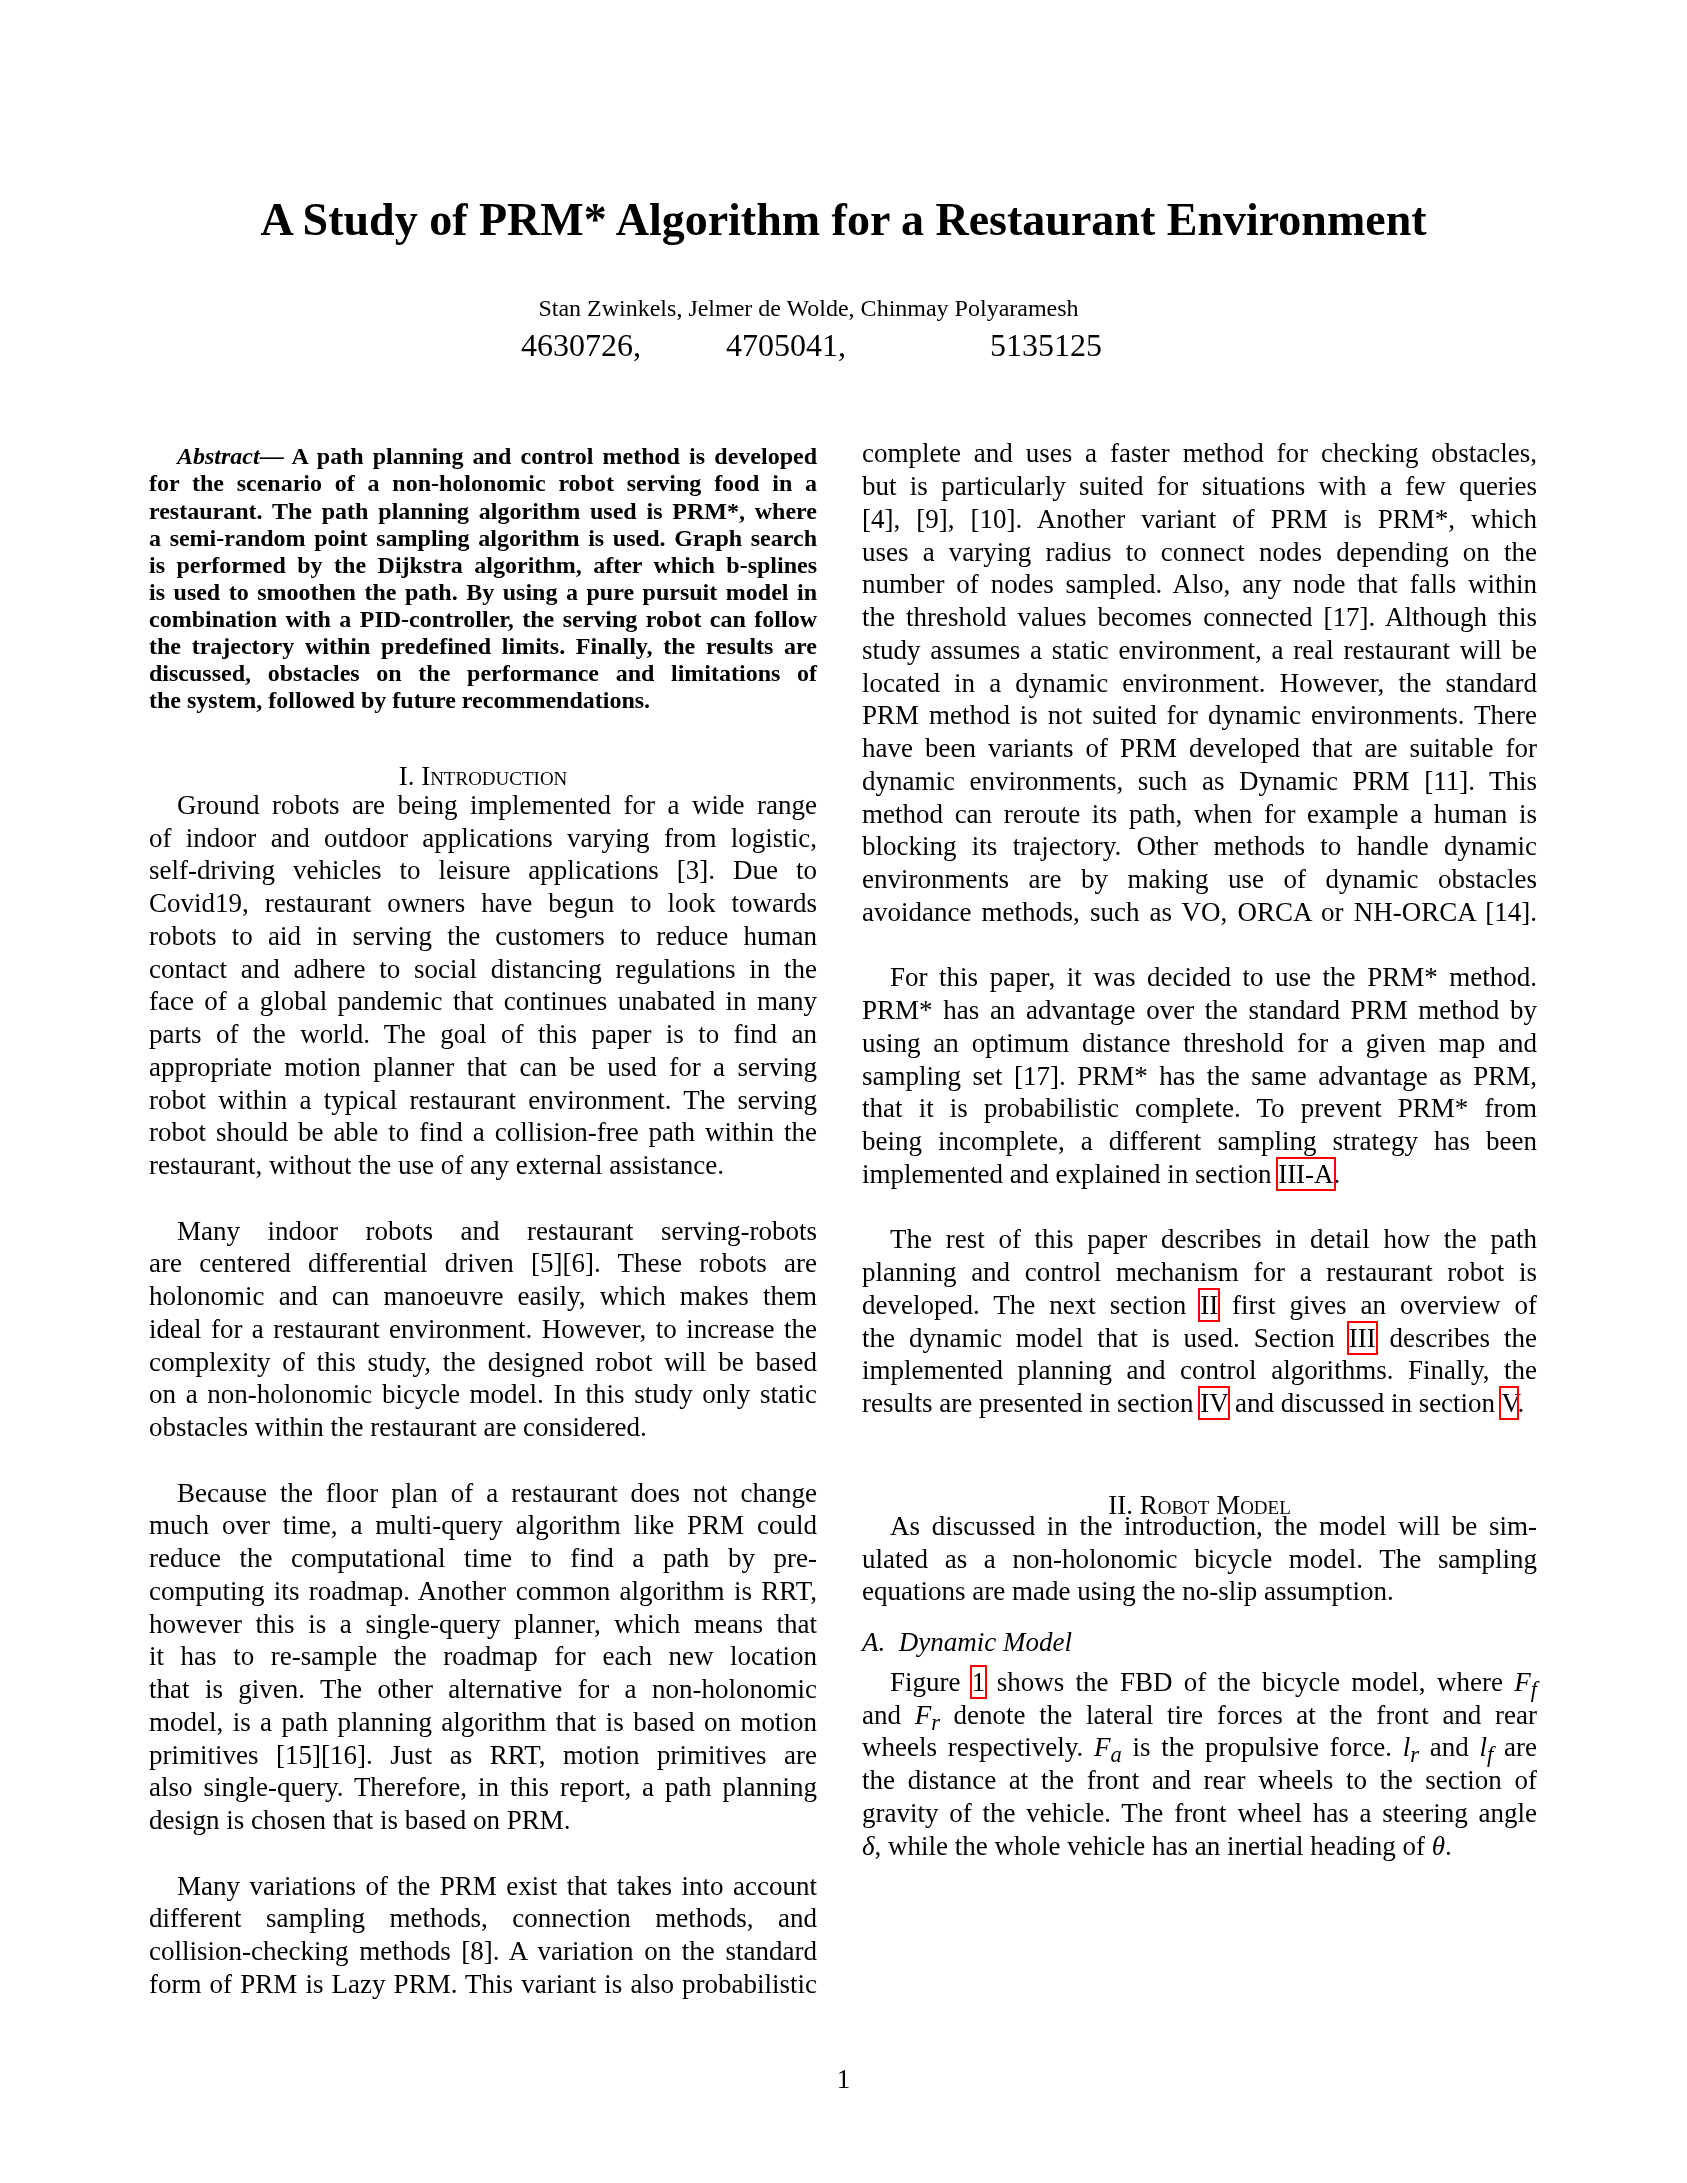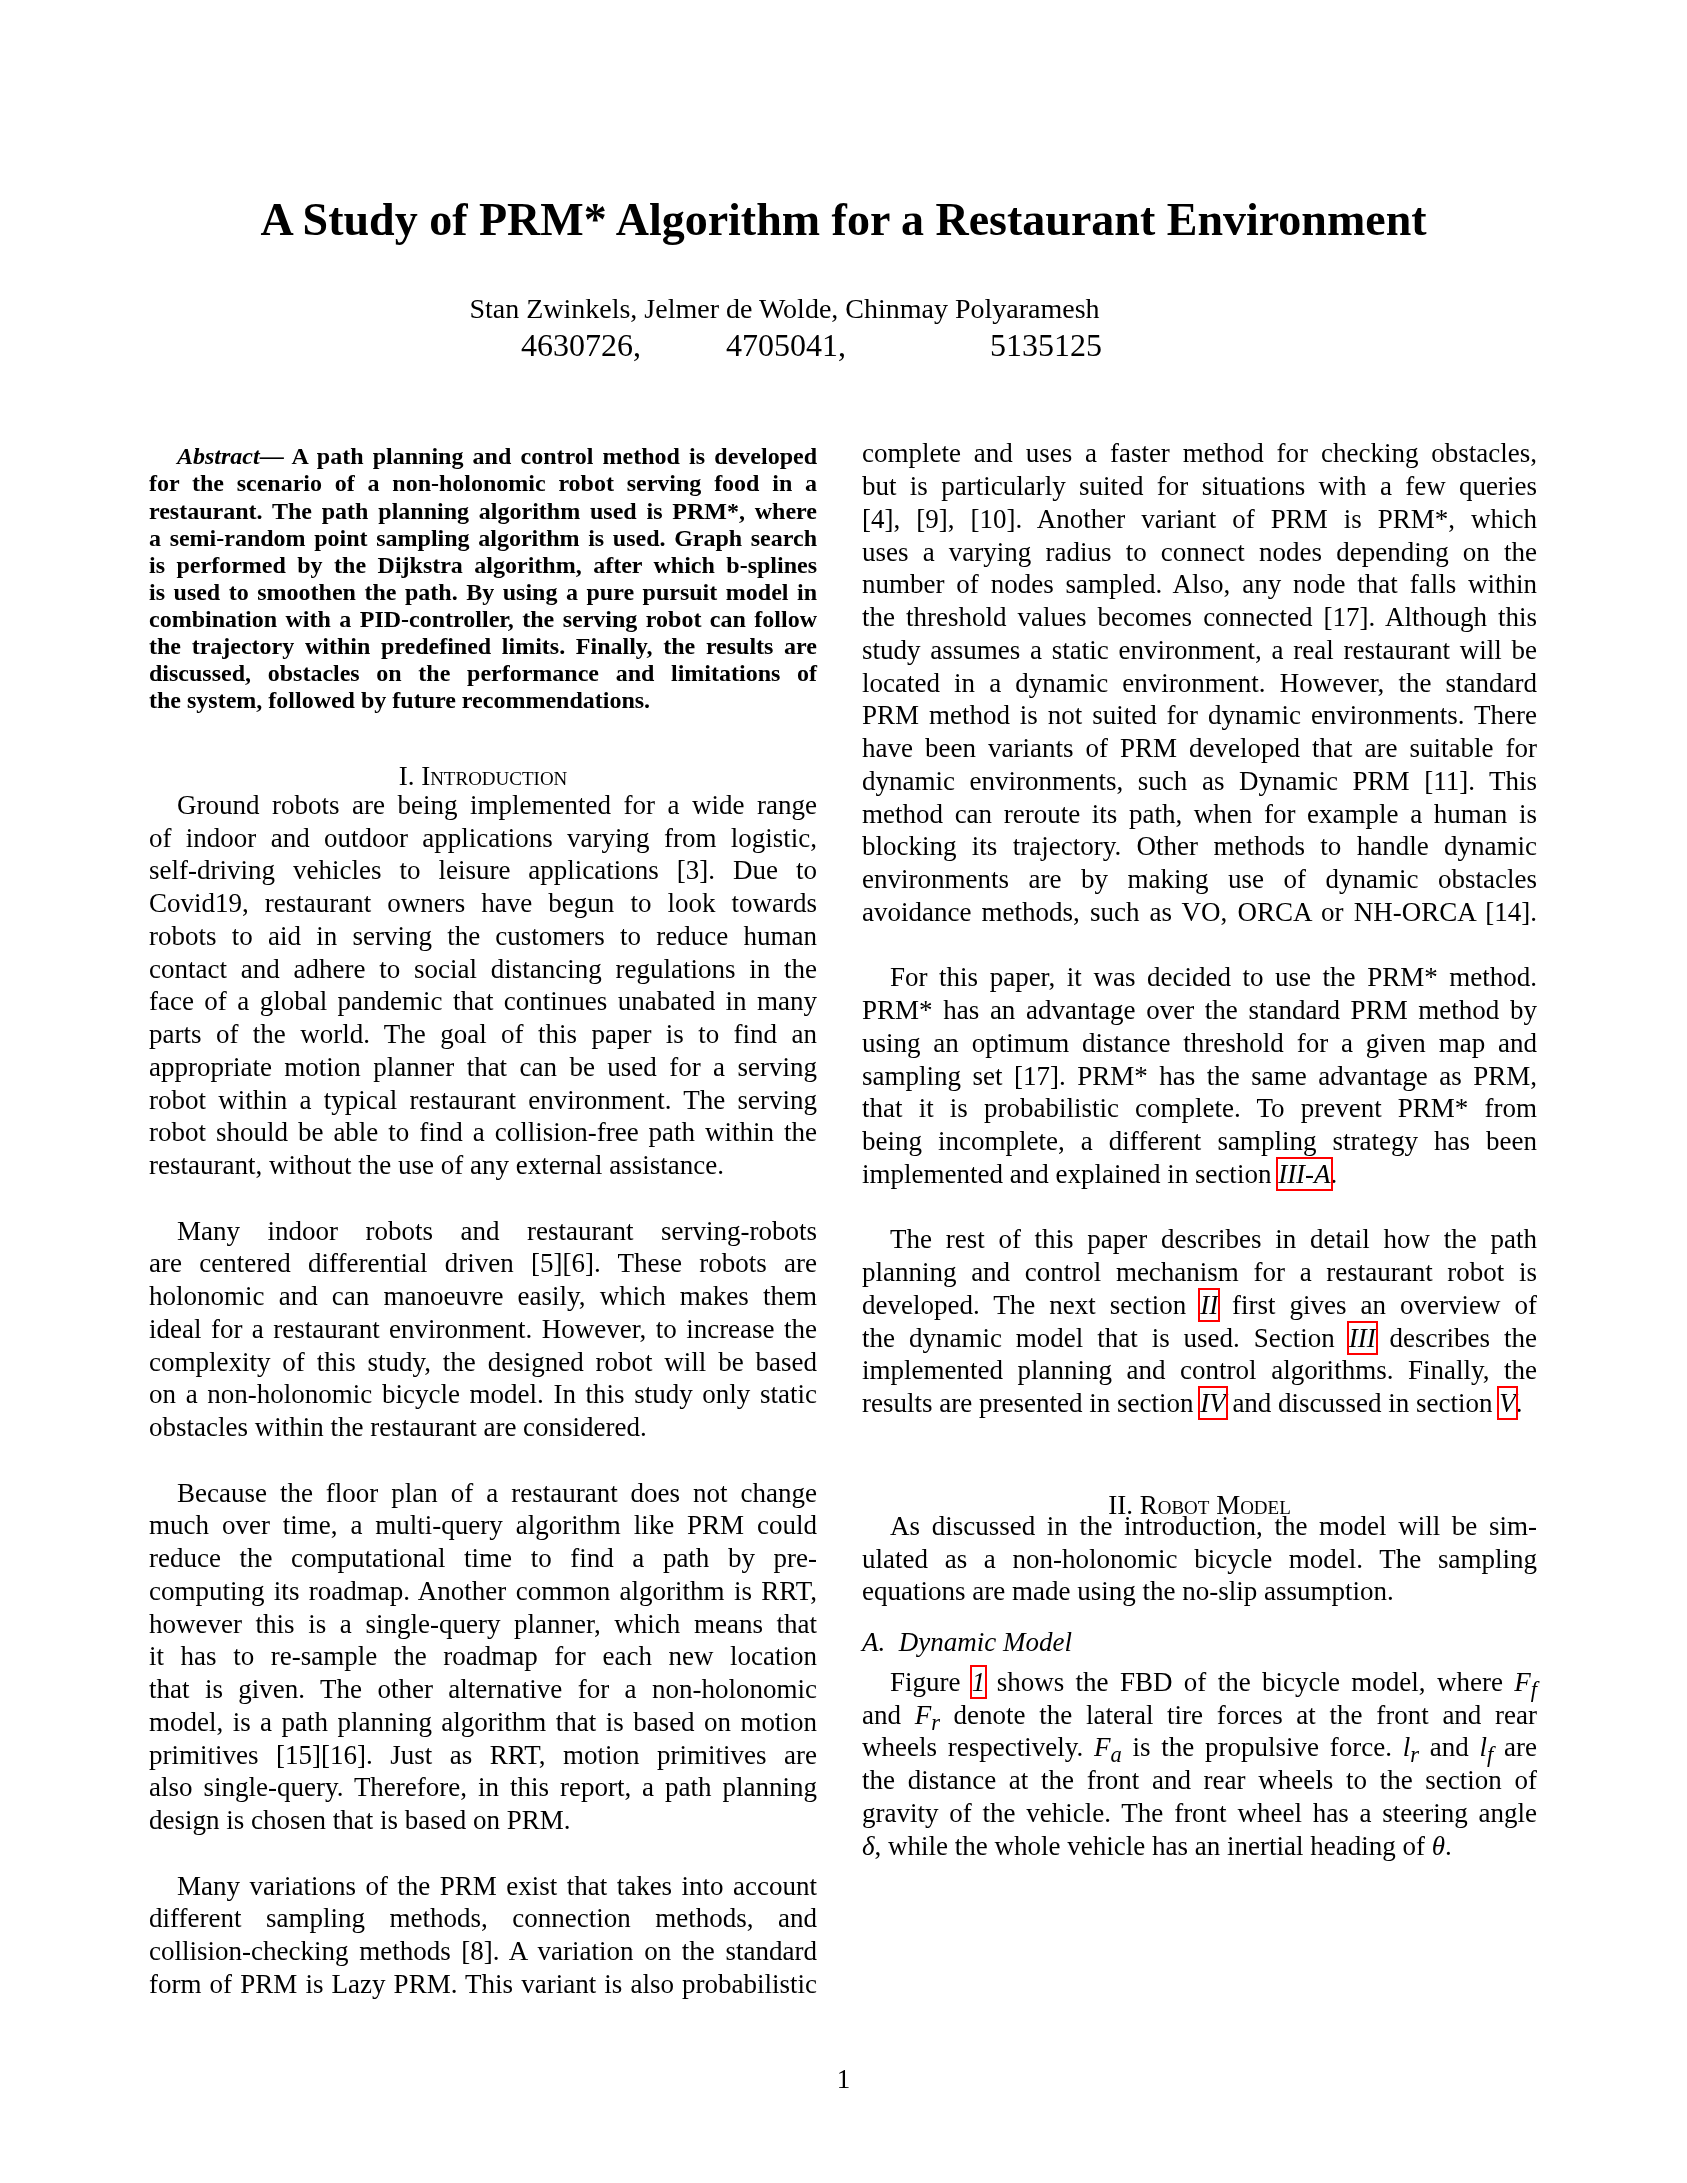--- a/index.html
+++ b/index.html
@@ -2,36 +2,36 @@
 <html style="font-size:10.6px"><head>
 <meta charset="utf-8">
 <style>
   html, body { margin: 0; padding: 0; background: #ffffff; }
   body { width: 1687px; height: 2183px; position: relative; overflow: hidden;
          font-family: "Liberation Serif", "DejaVu Serif", serif; color: #000; }
   .page { position: absolute; left: 0; top: 0; width: 1687px; height: 2183px; background: #fff; border-radius: 18px; }
   .title { position: absolute; left: 0; width: 1687px; top: 193px; text-align: center;
            font-weight: bold; font-size: 46px; line-height: 53px; }
   .authors { position: absolute; left: 0; width: 1569px; top: 290px; text-align: center;
-             font-size: 28px; line-height: 37px; }
+             font-size: 24px; line-height: 37px; padding-left: 24px; }
   .ids { position: absolute; left: 0; width: 1687px; top: 327px; font-size: 32px; line-height: 37px; }
   .ids span { position: absolute; top: 0; }
   .col { position: absolute; width: 668px; }
   .col-left { left: 149px; }
   .col-right { left: 862px; width: 675px; }
   .ln { position: absolute; left: 0; width: 100%; white-space: nowrap; font-size: 27px; line-height: 33px;
         text-align: justify; text-align-last: justify; }
   .ln.last { text-align-last: left; }
   .ln.indent { padding-left: 28px; box-sizing: border-box; }
   .abs { font-weight: bold; font-size: 24px; line-height: 30px; }
   .abs .lead { font-style: italic; }
   .sechead { position: absolute; left: 0; width: 100%; text-align: center; font-size: 27px; line-height: 33px; margin-top: 14px; }
   .sechead .sc { font-variant: small-caps; }
   .subhead { position: absolute; left: 0; font-size: 27px; line-height: 33px; font-style: italic; }
-  .ref { outline: 2px solid #ff0000; outline-offset: 0.7px; font-style: italic; }
+  .ref { outline: 2px solid #ff0000; outline-offset: 0.7px; }
   .m { font-style: italic; }
   .pageno { position: absolute; left: 0; width: 1687px; top: 2063px; text-align: center; font-size: 27px; line-height: 33px; }
 </style>
 </head>
 <body>
 
 <div class="page">
 
   <div class="title">A Study of PRM* Algorithm for a Restaurant Environment</div>
   <div class="authors">Stan Zwinkels, Jelmer de Wolde, Chinmay Polyaramesh</div>

